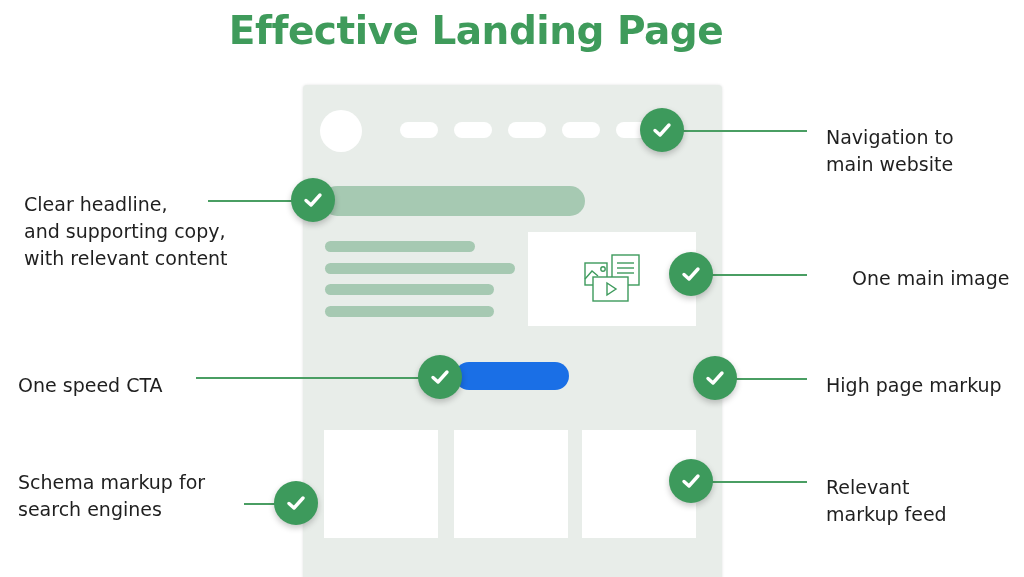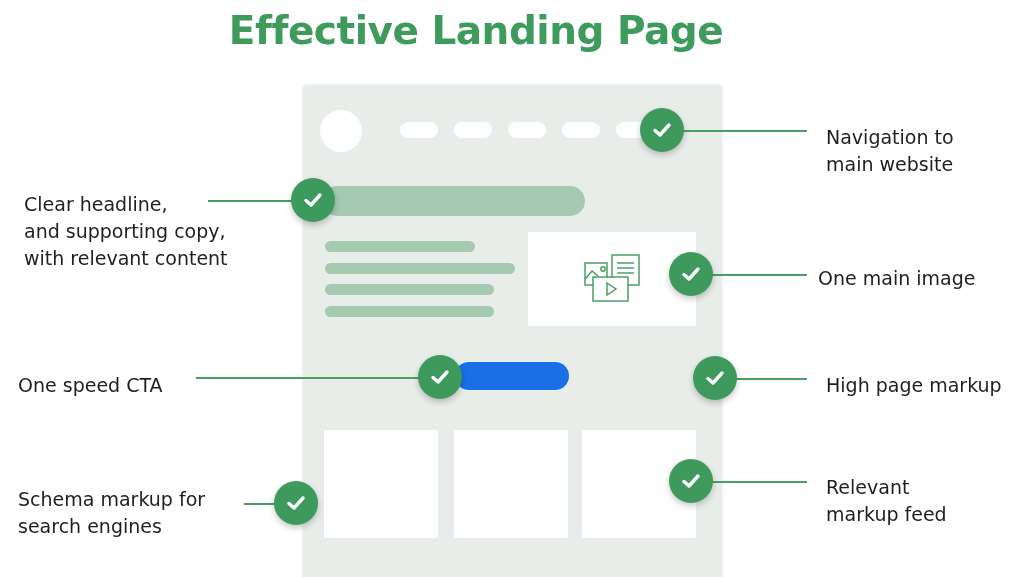--- a/index.html
+++ b/index.html
@@ -139,19 +139,19 @@
   <svg viewBox="0 0 20 20">
       <polyline points="3,10.5 8,15 17,5" fill="none" stroke="#fff" stroke-width="3.4" stroke-linecap="round" stroke-linejoin="round"></polyline>
     </svg>
 </div>
 
 <div class="label" style="left:826px;top:117px">Navigation to
 main website</div>
 <div class="label" style="left:24px;top:184px">Clear headline,
 and supporting copy,
 with relevant content</div>
-<div class="label" style="left:818px;top:258px">One main image</div>
+<div class="label" style="left:852px;top:258px">One main image</div>
 <div class="label" style="left:18px;top:365px">One speed CTA</div>
 <div class="label" style="left:826px;top:365px">High page markup</div>
 <div class="label" style="left:826px;top:467px">Relevant
 markup feed</div>
-<div class="label" style="left:18px;top:479px">Schema markup for
+<div class="label" style="left:18px;top:462px">Schema markup for
 search engines</div>
 
 </body></html>

